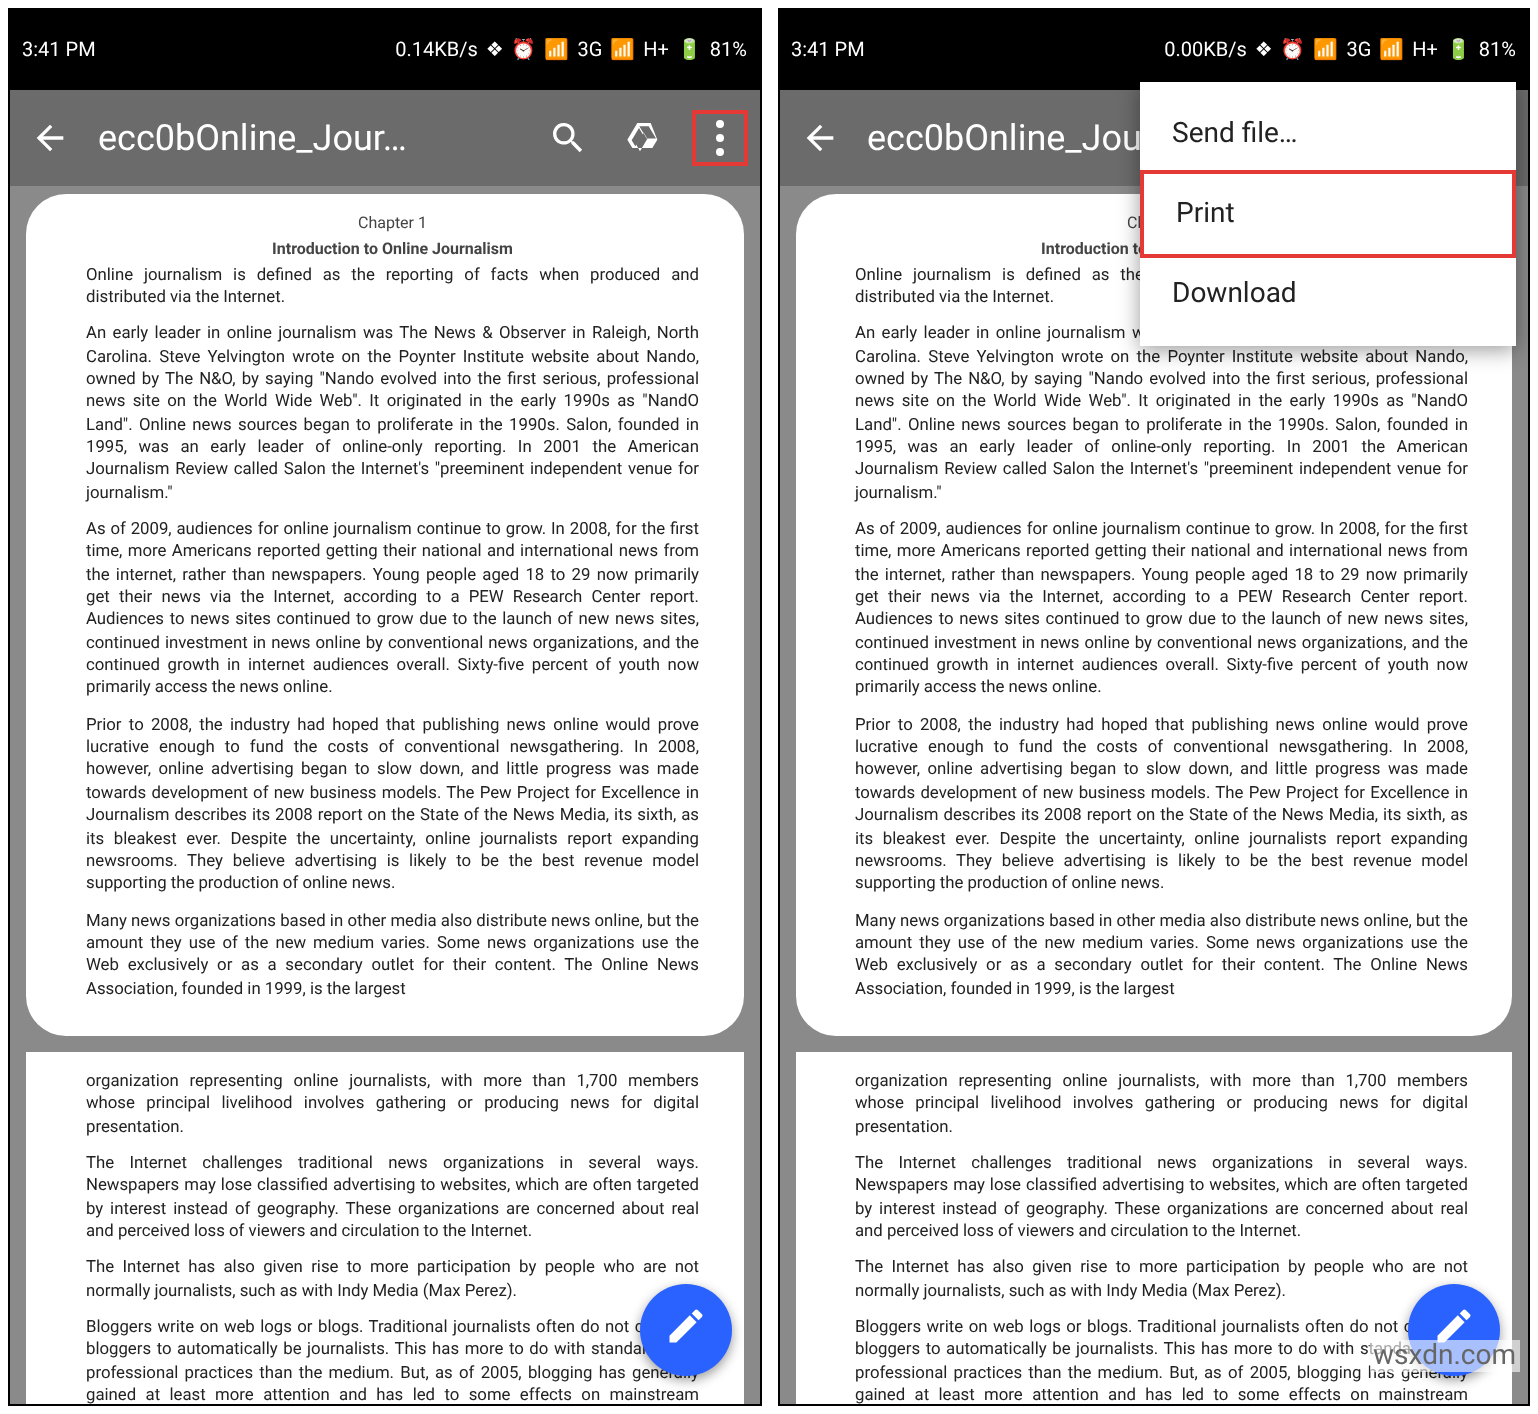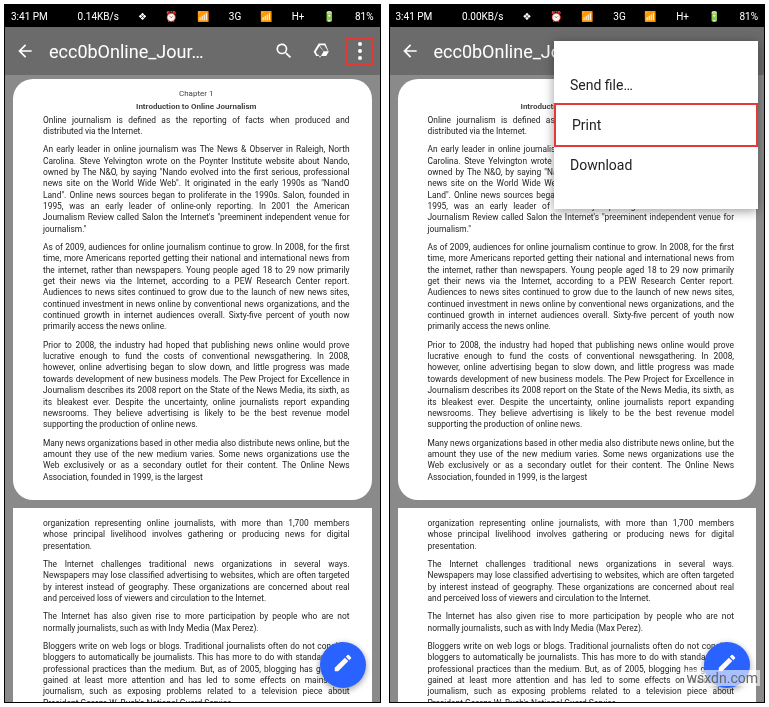--- a/index.html
+++ b/index.html
@@ -15,30 +15,30 @@
     .phone {
       flex: 1;
       border: 1px solid #000;
       position: relative;
       background: #888;
       overflow: hidden;
       display: flex;
       flex-direction: column;
     }
     .status-bar {
-      height: 22px;
+      height: 40px;
       background: #000;
       color: #fff;
       font-size: 10px;
       display: flex;
       align-items: center;
       justify-content: space-between;
       padding: 0 6px;
     }
-    .status-right { display: flex; align-items: center; gap: 19px; }
+    .status-right { display: flex; align-items: center; gap: 4px; }
     .status-icon { font-size: 10px; }
     .app-bar {
       height: 48px;
       background: #6b6b6b;
       display: flex;
       align-items: center;
       padding: 0 6px;
       color: #fff;
       gap: 10px;
       position: relative;
@@ -104,24 +104,24 @@
       display: flex;
       align-items: center;
       justify-content: center;
       box-shadow: 0 2px 6px rgba(0,0,0,0.4);
       color: #fff;
     }
     .menu {
       position: absolute;
       top: 36px;
       right: 6px;
-      width: 204px;
+      width: 188px;
       background: #fff;
       box-shadow: 0 2px 10px rgba(0,0,0,0.4);
-      padding: 24px 0;
+      padding: 6px 0;
       z-index: 10;
     }
     .menu-item {
       padding: 12px 16px;
       font-size: 14px;
       color: #222;
     }
     .menu-item.highlighted {
       border: 2px solid #e53935;
       margin: -2px 0;

